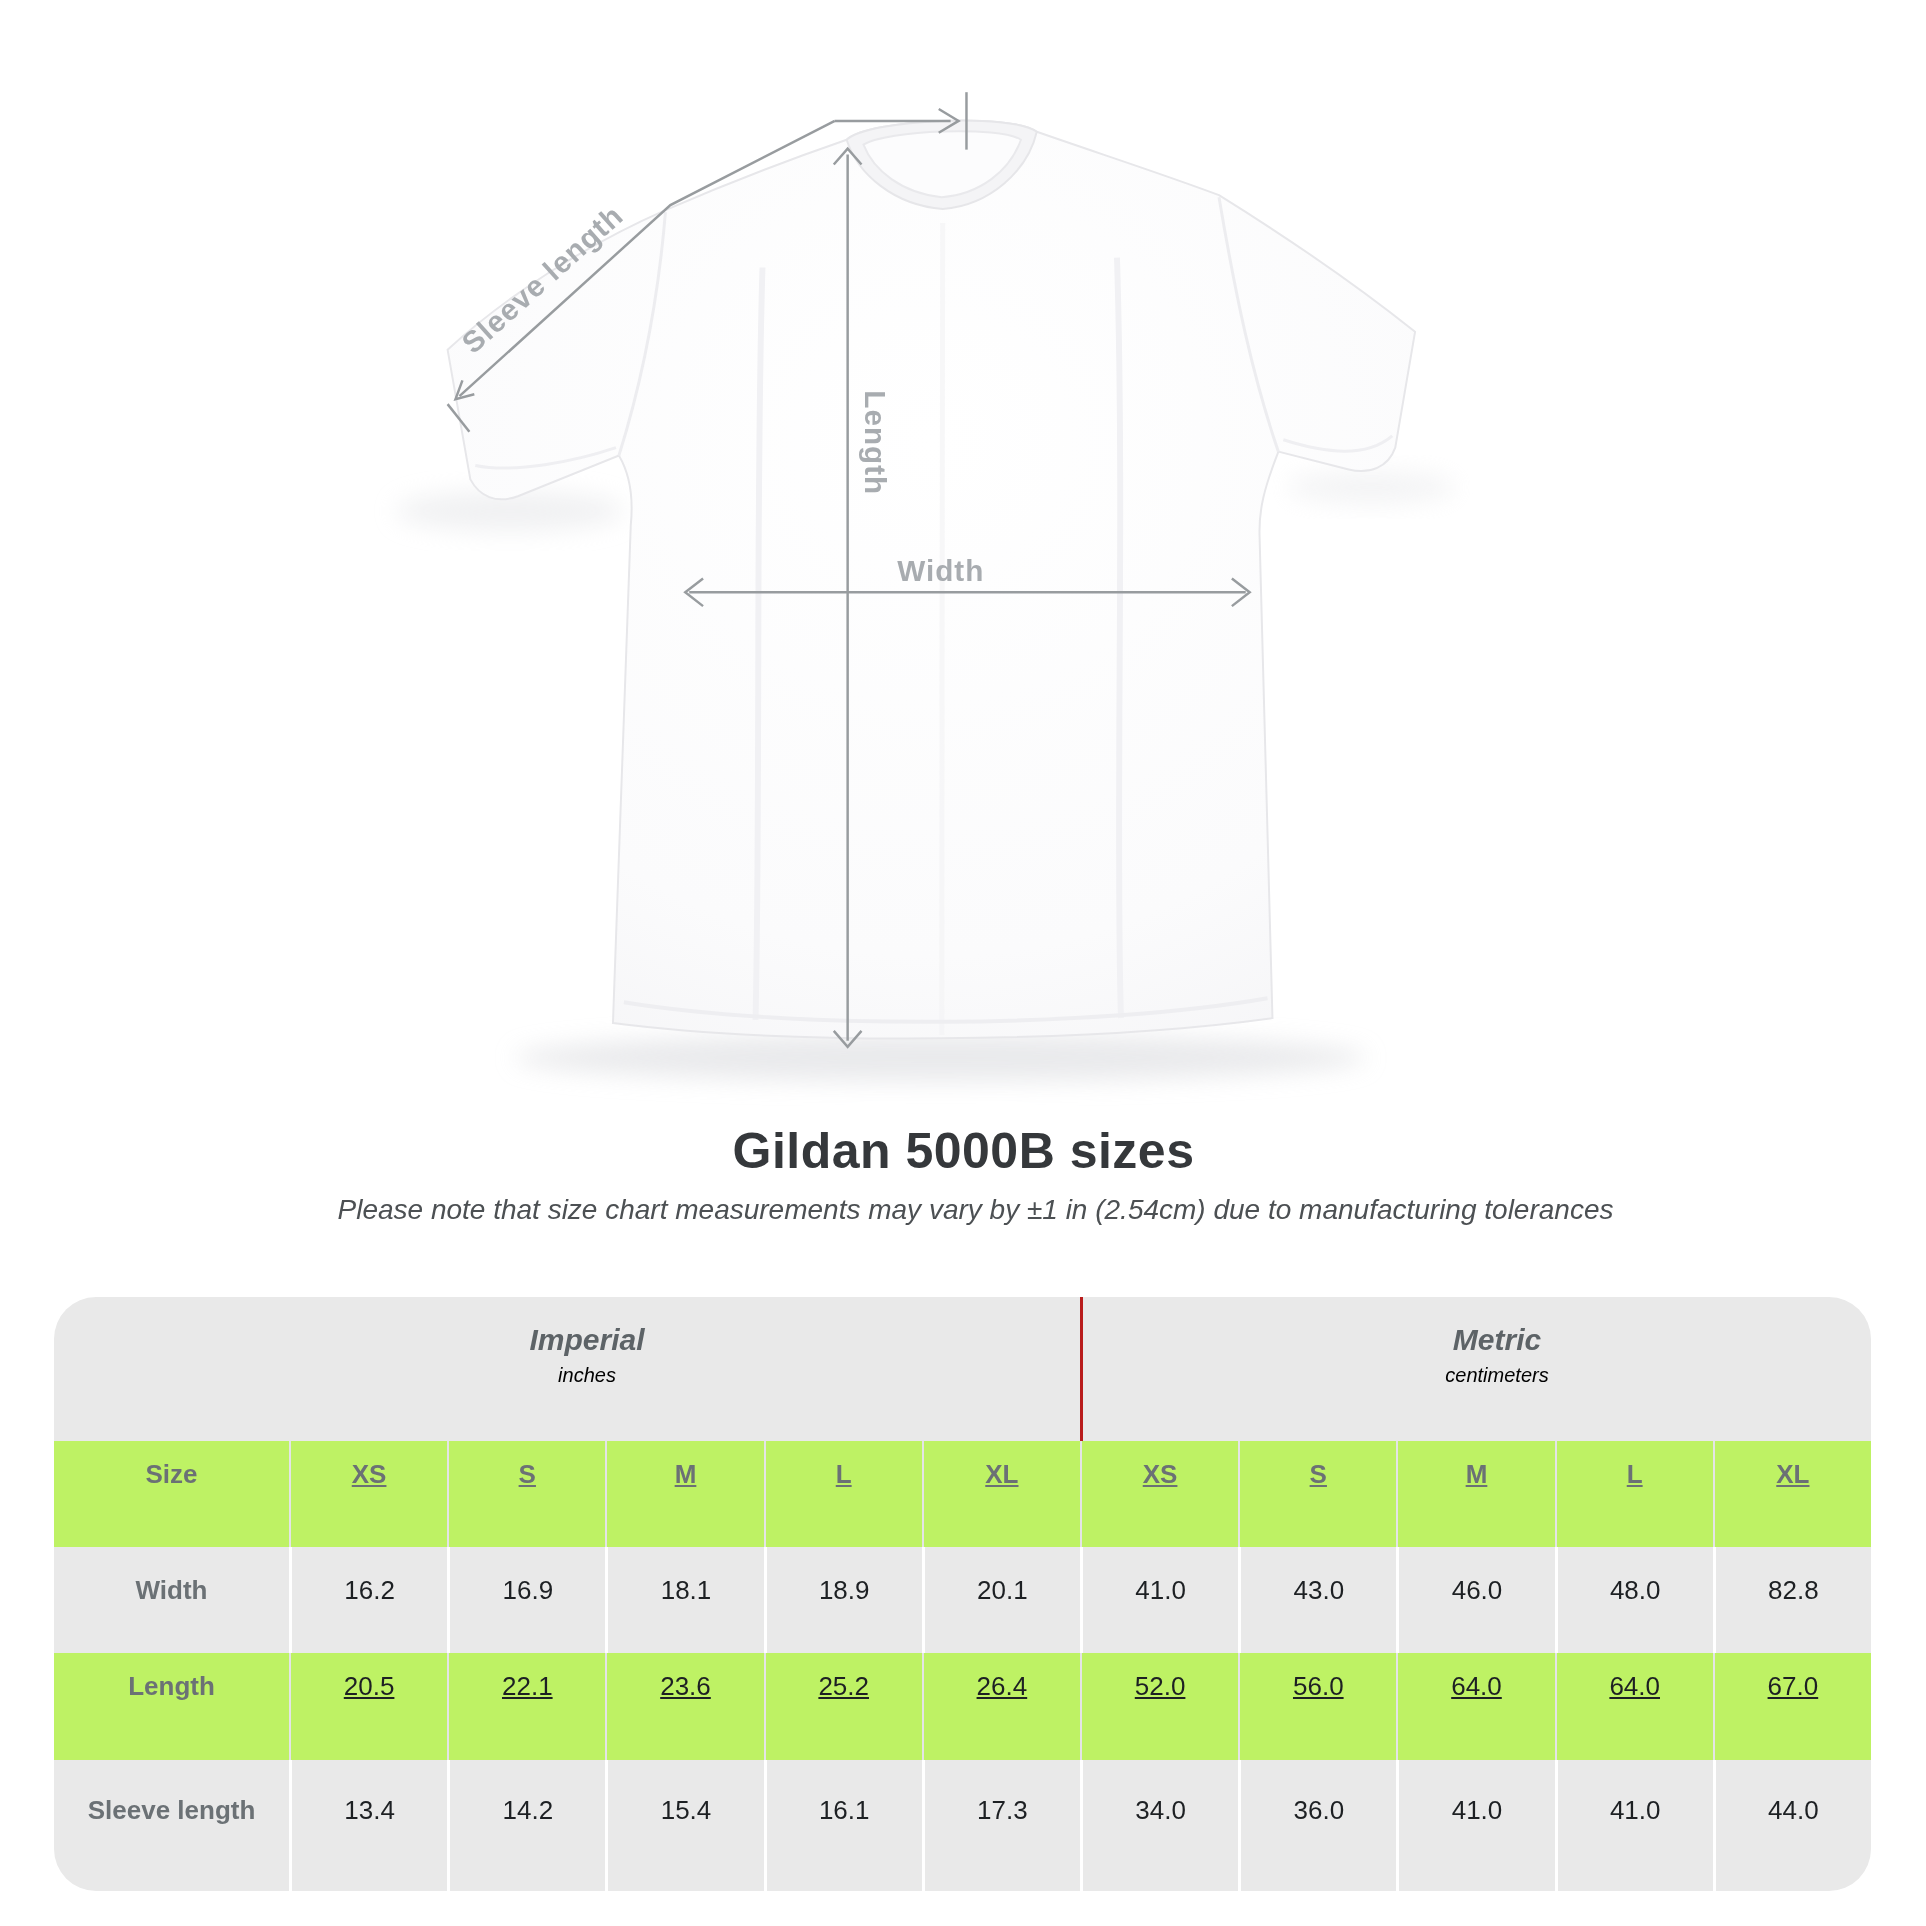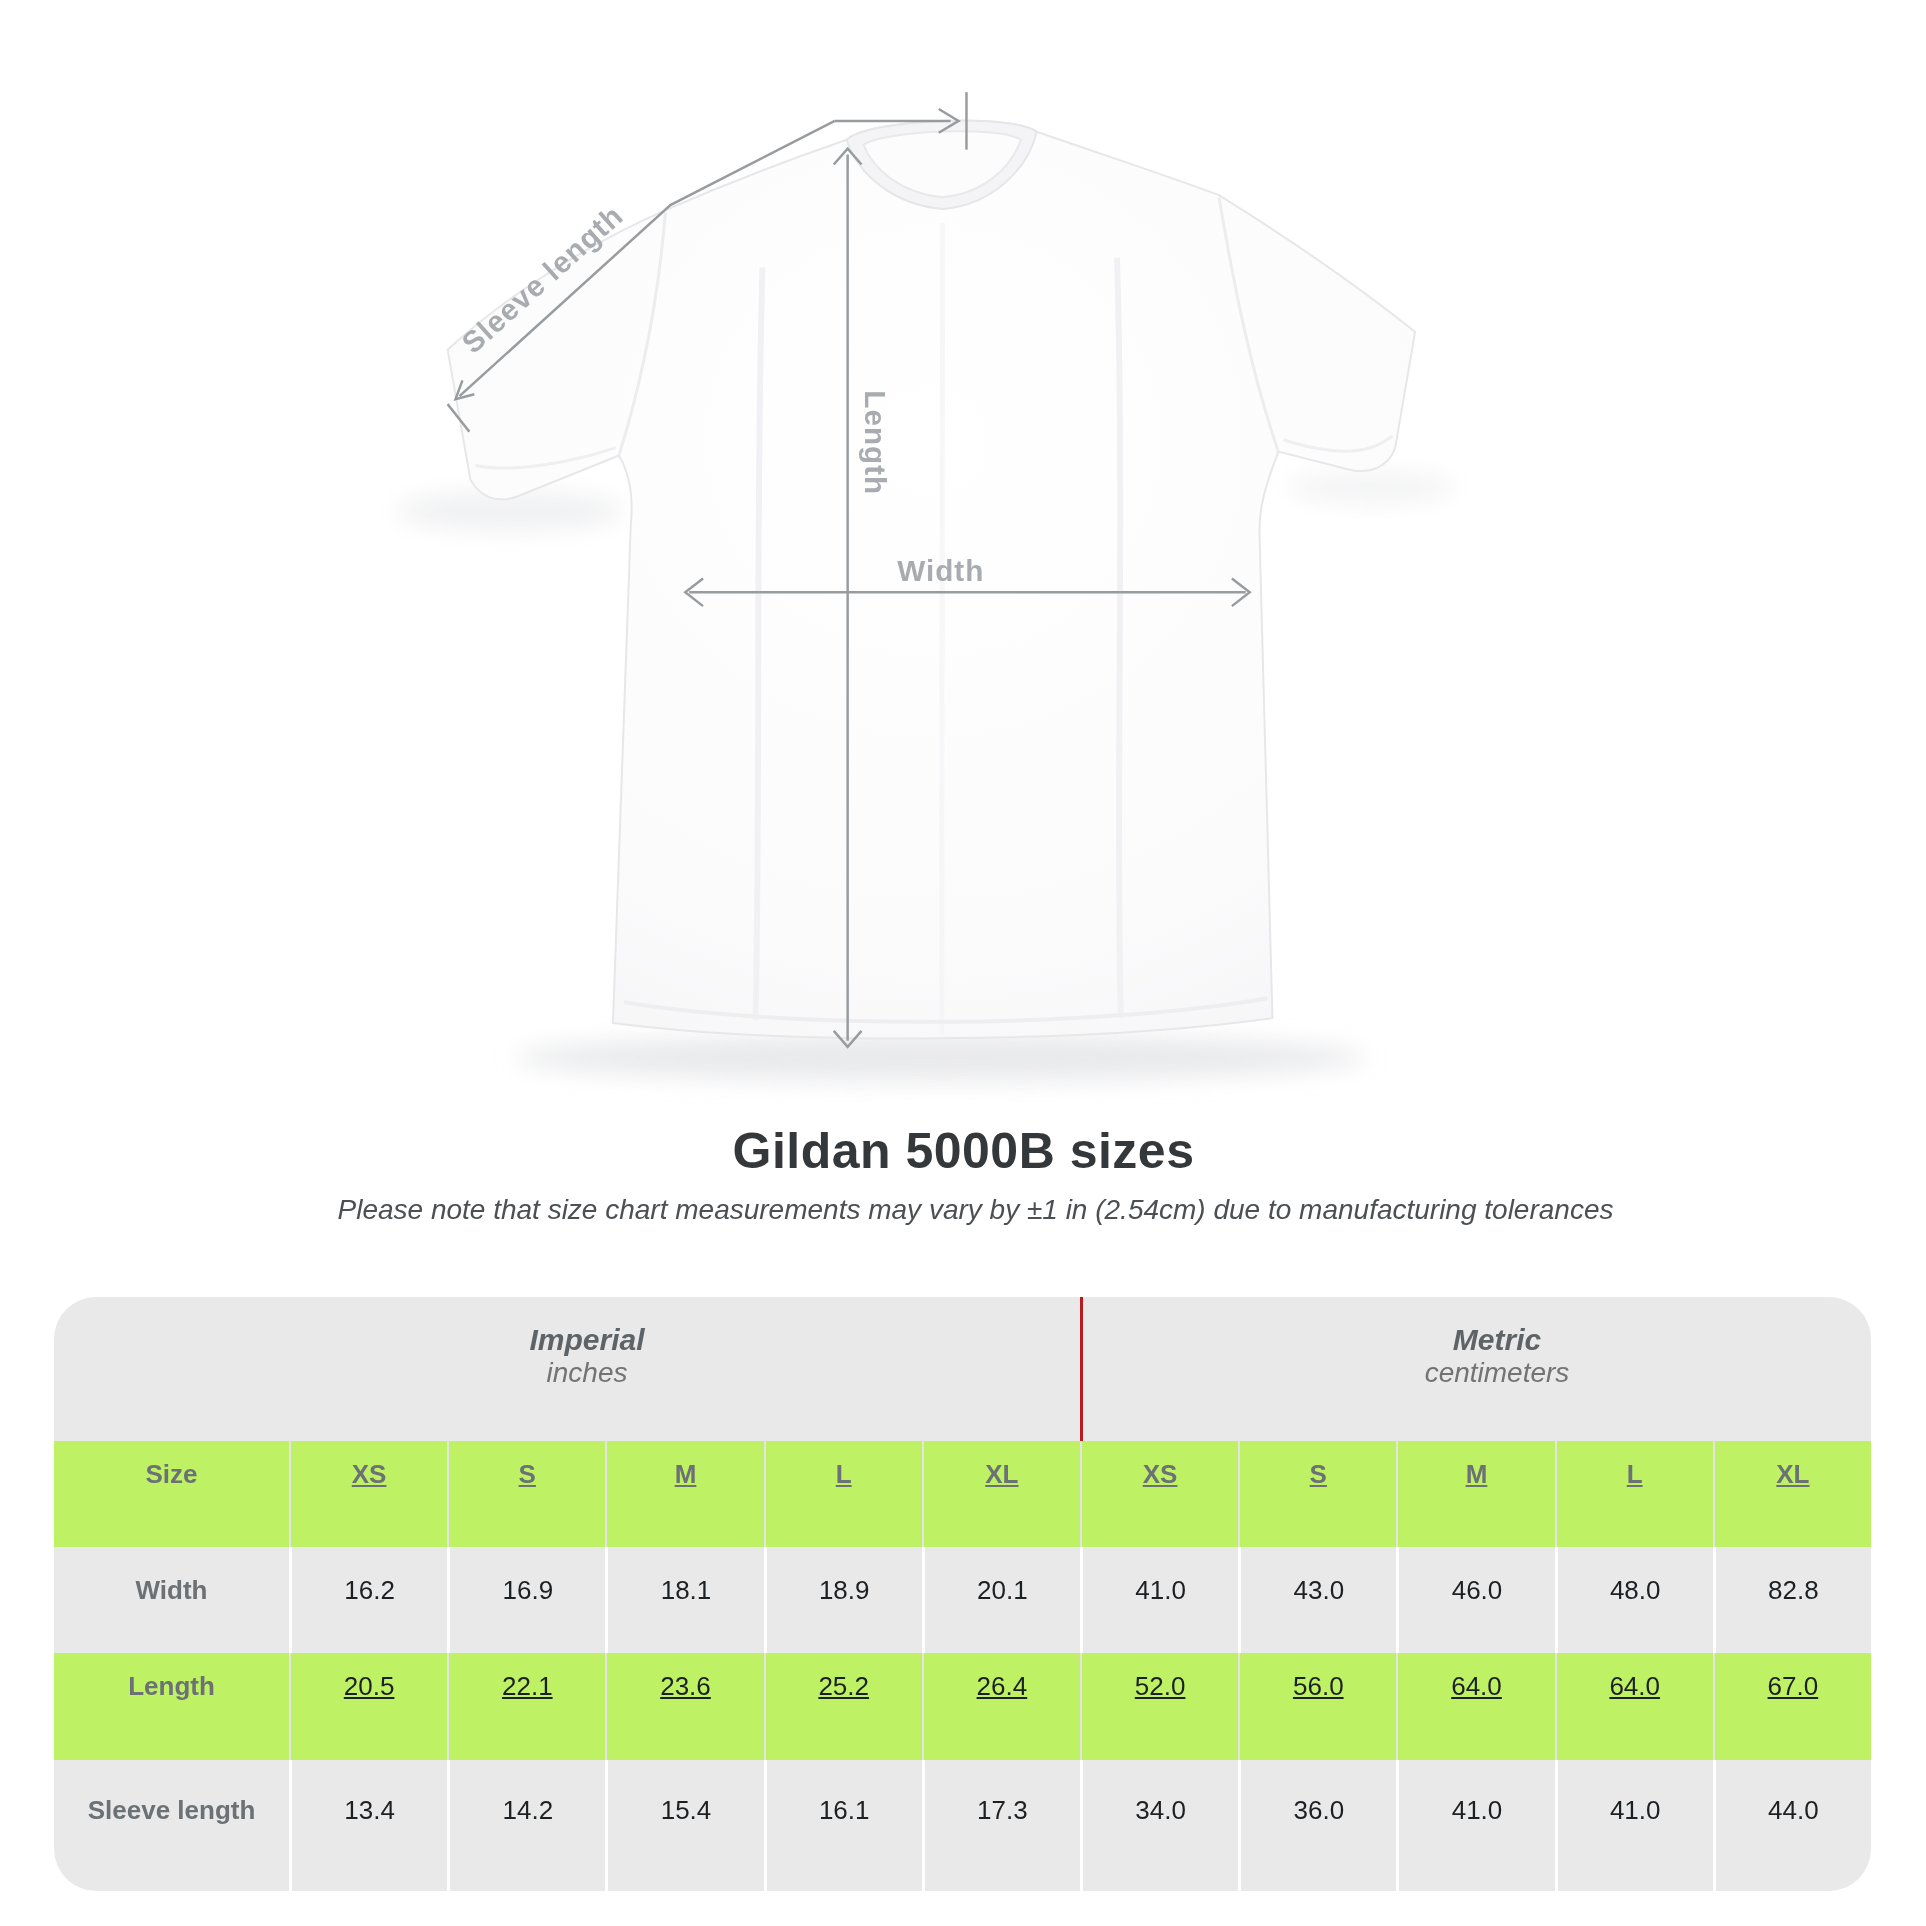--- a/index.html
+++ b/index.html
@@ -16,25 +16,25 @@
          font-size:28px;font-style:italic;color:#4c5053;margin-left:12px;}
 
   
   .size-table{position:absolute;left:54px;top:1297px;width:1817px;height:593px;
       display:grid;grid-template-columns:235px repeat(10,1fr);
       grid-template-rows:144px 106px 106px 107px 131px;}
   .row{display:contents;}
   .cell{display:flex;align-items:center;justify-content:center;
         font-size:26px;color:#1d2023;}
   .band{background:#e9e9e9;display:flex;flex-direction:column;align-items:center;
-        justify-content:flex-start;padding-top:26px;padding-left:40px;}
+        justify-content:flex-start;padding-top:26px;gap:7px;padding-left:40px;}
   .band-imperial{grid-column:1/7;border-top-left-radius:42px;}
   .band-metric{grid-column:7/12;border-left:3px solid #b91c1c;border-top-right-radius:42px;}
   .band-title{font-size:30px;font-weight:bold;font-style:italic;color:#5d6367;}
-  .band-sub{font-size:28px;font-style:italic;color:#737373;}
+  .band-sub{font-size:20px;font-style:italic;color:#000000;}
   .r-white .cell{background:#bef264;padding-bottom:40px;}
   .r-gray .cell{background:#e9e9e9;padding-bottom:20px;}
   .r-white .cell + .cell{border-left:2px solid #e4e4e6;text-decoration:underline;}
   .r-gray .cell + .cell{border-left:3px solid #ffffff;}
   .r-last .cell{padding-bottom:30px;}
   .head{font-weight:bold;color:#6b7175;}
   .rowlabel{font-weight:bold;color:#6b7175;}
   .corner-bl{border-bottom-left-radius:42px;}
   .corner-br{border-bottom-right-radius:42px;}
 

